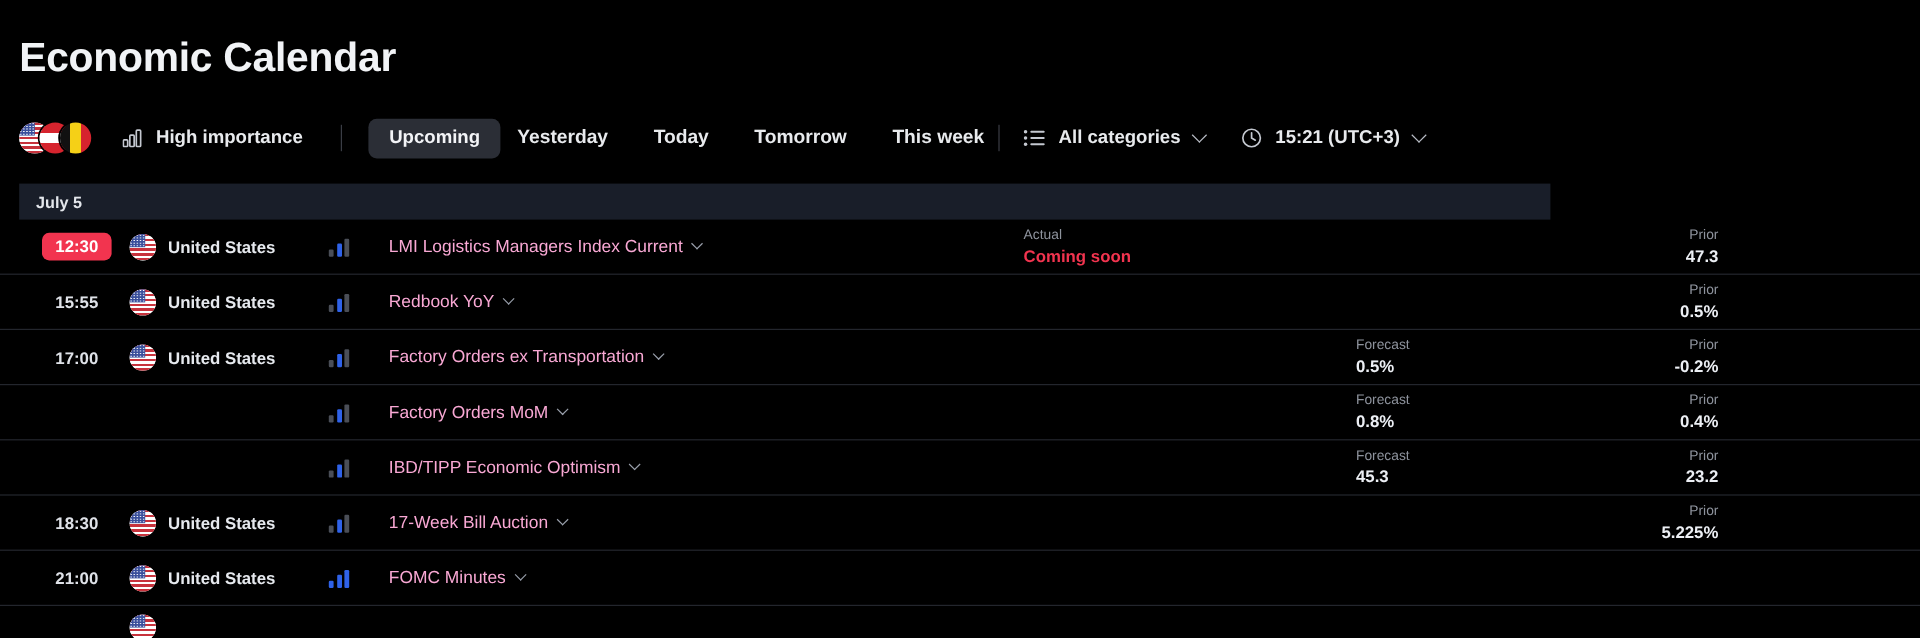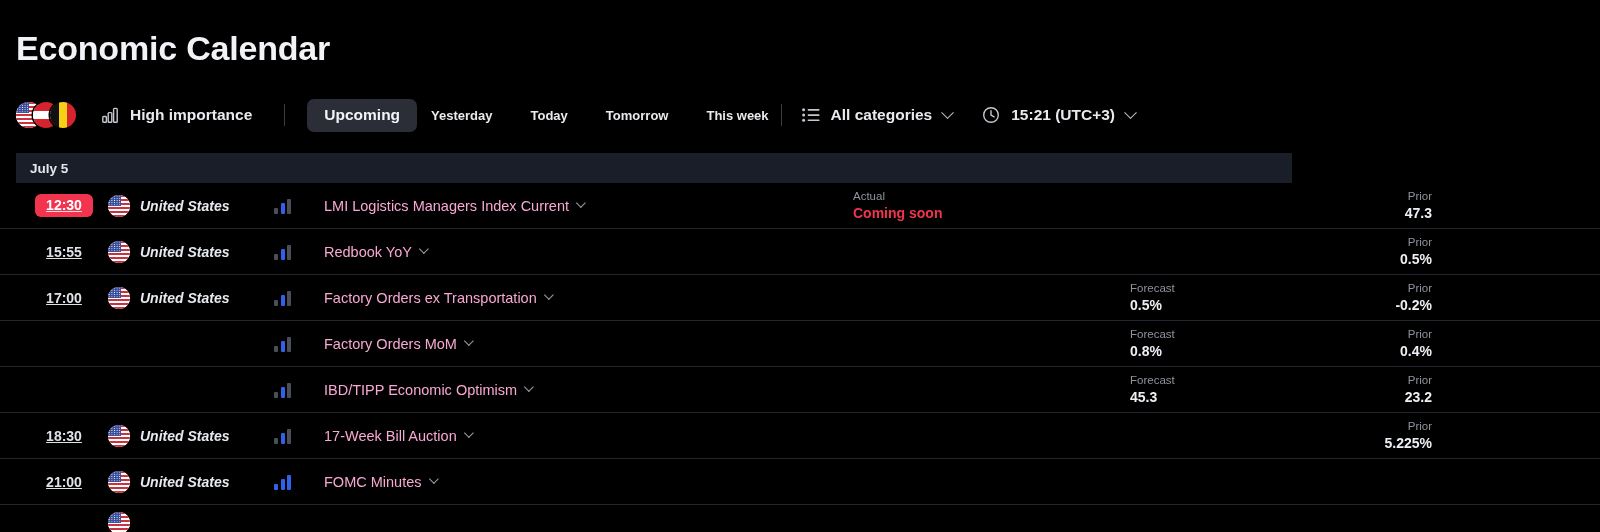--- a/index.html
+++ b/index.html
@@ -107,21 +107,21 @@
     align-items: center;
     gap: 11px;
     font-size: 15.5px;
     font-weight: 700;
     color: #e8eaed;
     white-space: nowrap;
     cursor: pointer;
     height: 30px;
   }
   .tb-plain {
-    font-size: 13px;
+    font-size: 16px;
     font-weight: 700;
     color: #e8eaed;
     white-space: nowrap;
     cursor: pointer;
     padding: 0;
   }
   .tb-gap-24 { margin-right: 24px; }
   .tb-gap-30 { margin-right: 30px; }
   .tb-gap-38 { margin-right: 38px; }
 
@@ -209,21 +209,20 @@
   .c-time {
     position: absolute;
     left: 16px;
     width: 96px;
     display: flex;
     align-items: center;
     justify-content: center;
     font-size: 14px;
     font-weight: 600;
     color: #dfe2e8;
-    text-decoration: underline;
   }
   .c-time .badge {
     background: #f2344f;
     color: #ffffff;
     font-size: 14px;
     font-weight: 700;
     border-radius: 6px;
     padding: 4px 11px 5px;
     line-height: 1;
   }
@@ -231,21 +230,20 @@
   .c-country {
     position: absolute;
     left: 108px;
     display: flex;
     align-items: center;
     gap: 10px;
     font-size: 14px;
     font-weight: 600;
     color: #e6e9ee;
     white-space: nowrap;
-    font-style: italic;
   }
   .c-country .flag { width: 22px; height: 22px; box-shadow: none; }
 
   .c-imp {
     position: absolute;
     left: 274px;
     width: 26px;
     height: 16px;
     display: flex;
     align-items: flex-end;

